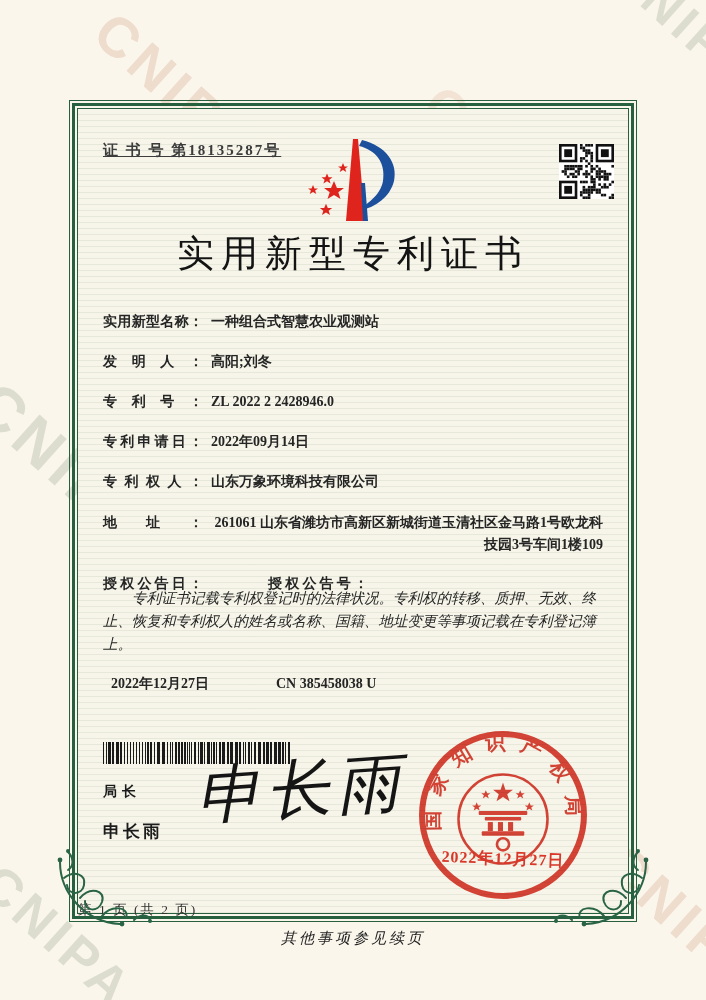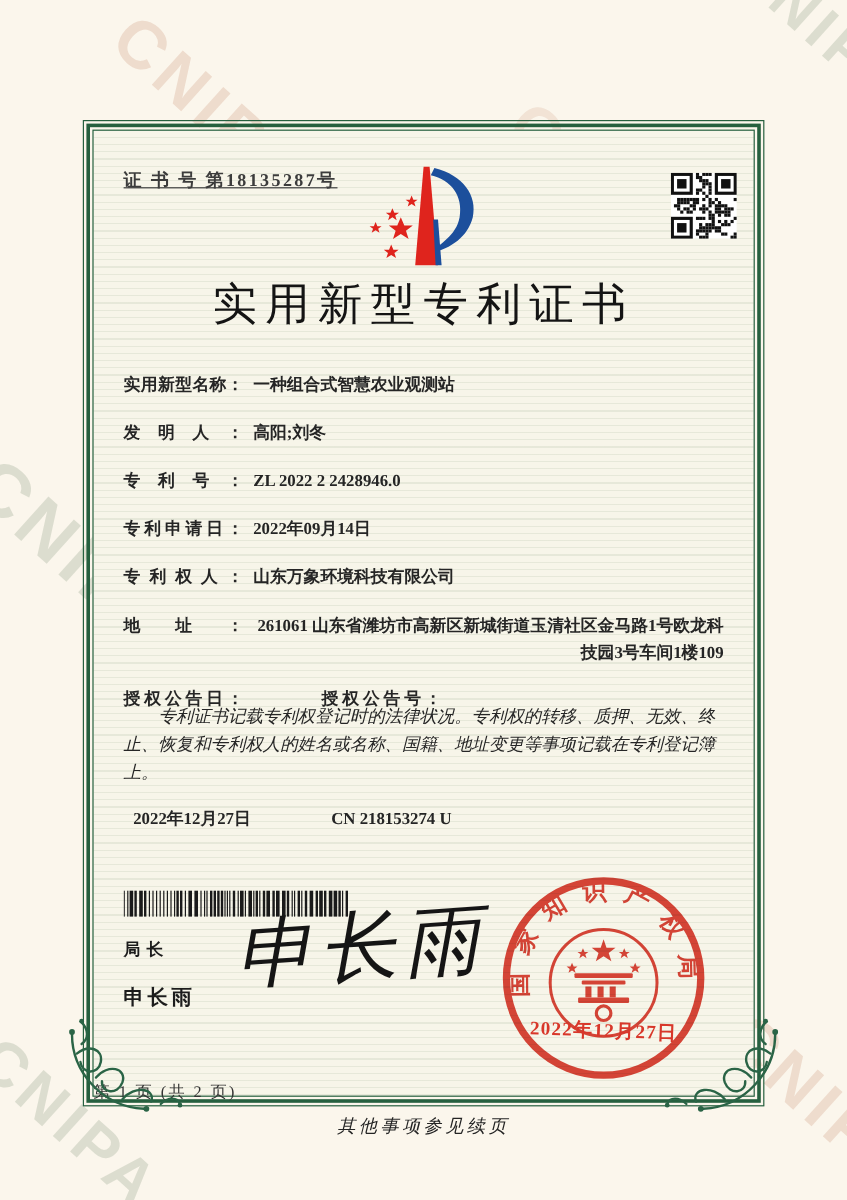--- a/index.html
+++ b/index.html
@@ -279,21 +279,21 @@
             <span class="flabel">地址：</span>
             <span class="fvalue">261061 山东省潍坊市高新区新城街道玉清社区金马路1号欧龙科技园3号车间1楼109</span>
           </div>
           <div class="frow grant">
             <span class="gpair">
               <span class="flabel">授权公告日：</span>
               <span class="fvalue gval1">2022年12月27日</span>
             </span>
             <span class="gpair">
               <span class="flabel">授权公告号：</span>
-              <span class="fvalue">CN 218153274 U</span>
+              <span class="fvalue">CN 385458038 U</span>
             </span>
           </div>
         </div>
 
         <div class="body-text">
           <p>专利证书记载专利权登记时的法律状况。专利权的转移、质押、无效、终止、恢复和专利权人的姓名或名称、国籍、地址变更等事项记载在专利登记簿上。</p>
         </div>
 
         <svg id="bc-svg" class="barcode" viewBox="0 0 190 22" preserveAspectRatio="none" aria-hidden="true">
             <rect x="0" y="0" width="1" height="22" fill="#1a1a1a"></rect>

